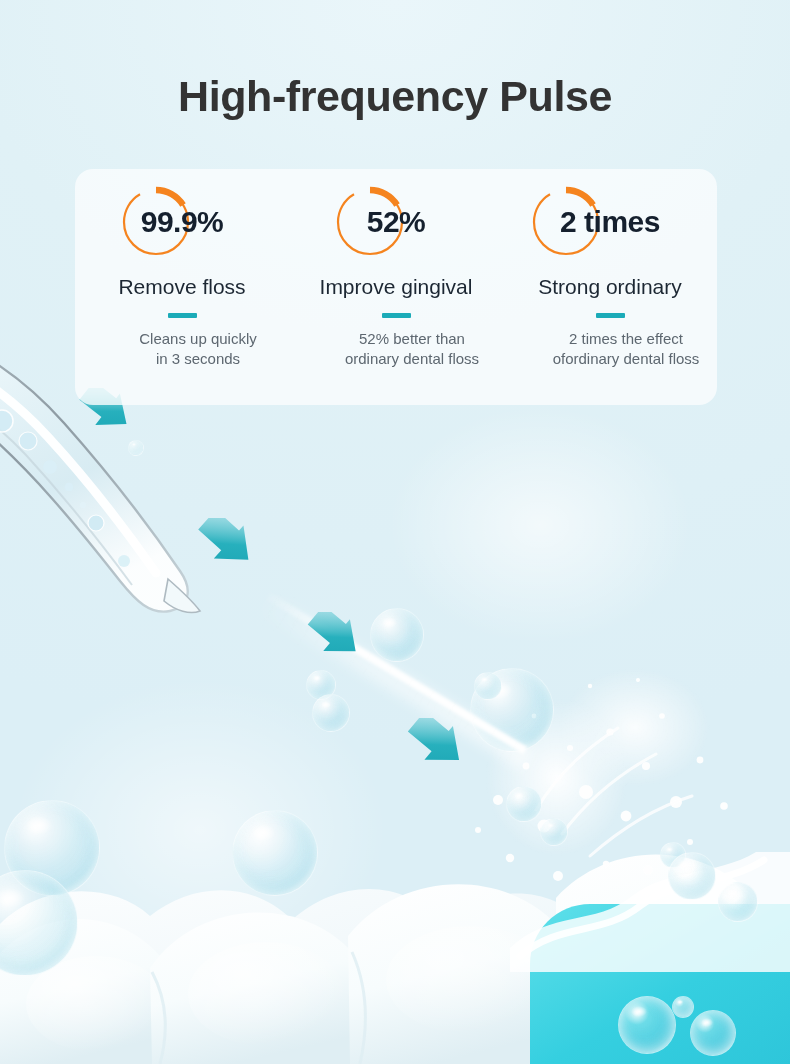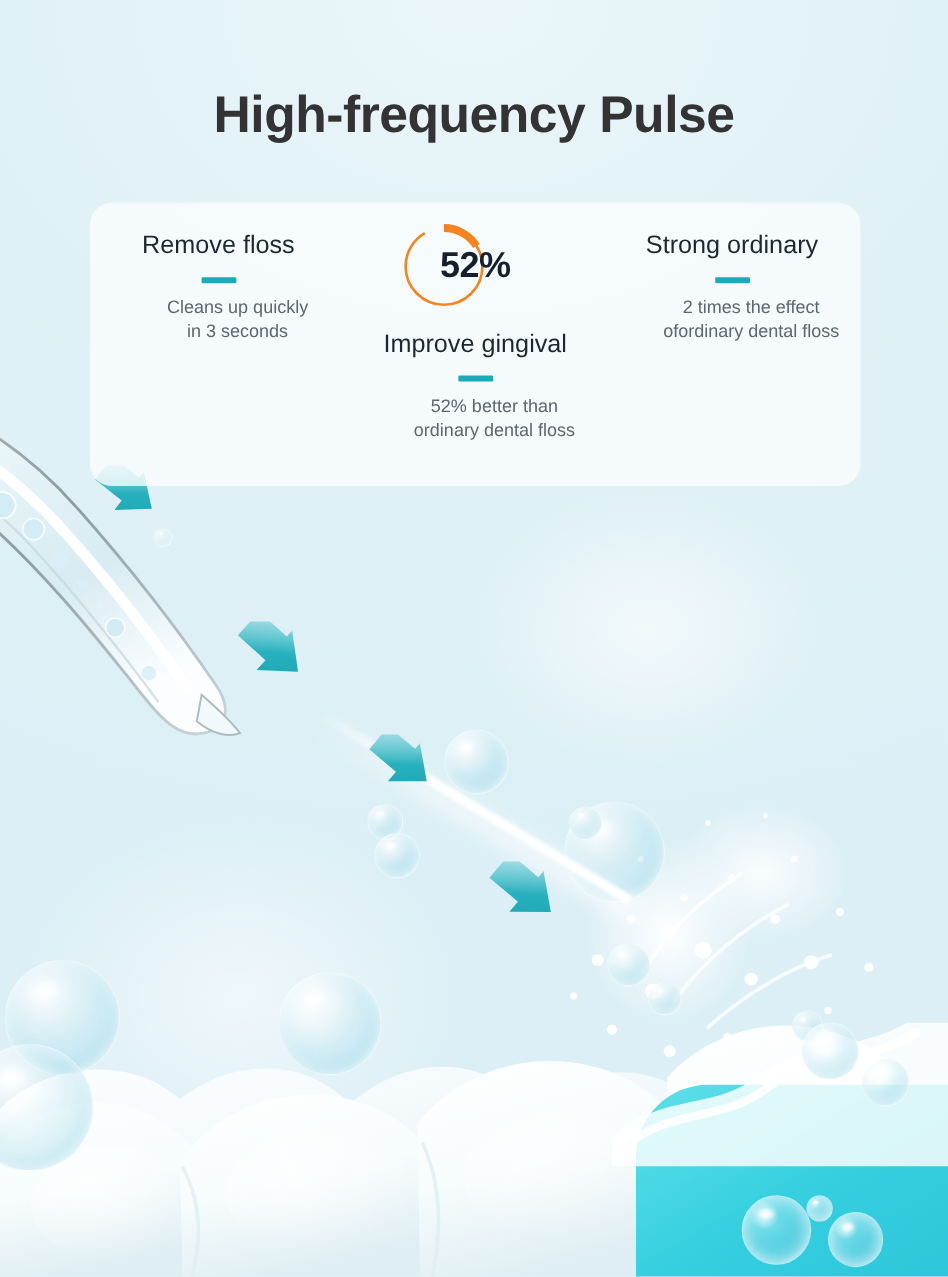--- a/index.html
+++ b/index.html
@@ -337,20 +337,27 @@
       <path d="M2,6 L30,6 L30,0 L54,20 L30,40 L30,30 L2,30 Z" fill="url(#arrG1)" transform="rotate(40 28 20)"></path>
     </svg>
 
   </div>
 
   <h1 class="title">High-frequency Pulse</h1>
 
   <div class="panel">
 
     <div class="stat">
+      <div class="ring-wrap">
+        <svg class="ring" viewBox="0 0 72 72">
+          <circle cx="36" cy="36" r="32" fill="none" stroke="#f5841f" stroke-width="2.2" stroke-dasharray="166 35" stroke-dashoffset="-18" transform="rotate(-90 36 36)"></circle>
+          <path d="M36,4 A32,32 0 0,1 63,19" fill="none" stroke="#f5841f" stroke-width="6.5" stroke-linecap="butt"></path>
+        </svg>
+        <div class="value">99.9%</div>
+      </div>
       <div class="stat-label">Remove floss</div>
       <div class="divider"></div>
       <div class="stat-desc">Cleans up quickly</div>
       <div class="stat-desc" style="margin-top:0">in 3 seconds</div>
     </div>
 
     <div class="stat">
       <div class="ring-wrap">
         <svg class="ring" viewBox="0 0 72 72">
           <circle cx="36" cy="36" r="32" fill="none" stroke="#f5841f" stroke-width="2.2" stroke-dasharray="166 35" stroke-dashoffset="-18" transform="rotate(-90 36 36)"></circle>
@@ -358,20 +365,27 @@
         </svg>
         <div class="value">52%</div>
       </div>
       <div class="stat-label">Improve gingival</div>
       <div class="divider"></div>
       <div class="stat-desc">52% better than</div>
       <div class="stat-desc" style="margin-top:0">ordinary dental floss</div>
     </div>
 
     <div class="stat">
+      <div class="ring-wrap">
+        <svg class="ring w3" viewBox="0 0 72 72">
+          <circle cx="36" cy="36" r="32" fill="none" stroke="#f5841f" stroke-width="2.2" stroke-dasharray="166 35" stroke-dashoffset="-18" transform="rotate(-90 36 36)"></circle>
+          <path d="M36,4 A32,32 0 0,1 63,19" fill="none" stroke="#f5841f" stroke-width="6.5" stroke-linecap="butt"></path>
+        </svg>
+        <div class="value">2 times</div>
+      </div>
       <div class="stat-label">Strong ordinary</div>
       <div class="divider"></div>
       <div class="stat-desc">2 times the effect</div>
       <div class="stat-desc" style="margin-top:0">ofordinary dental floss</div>
     </div>
 
   </div>
 
 </div>
 

